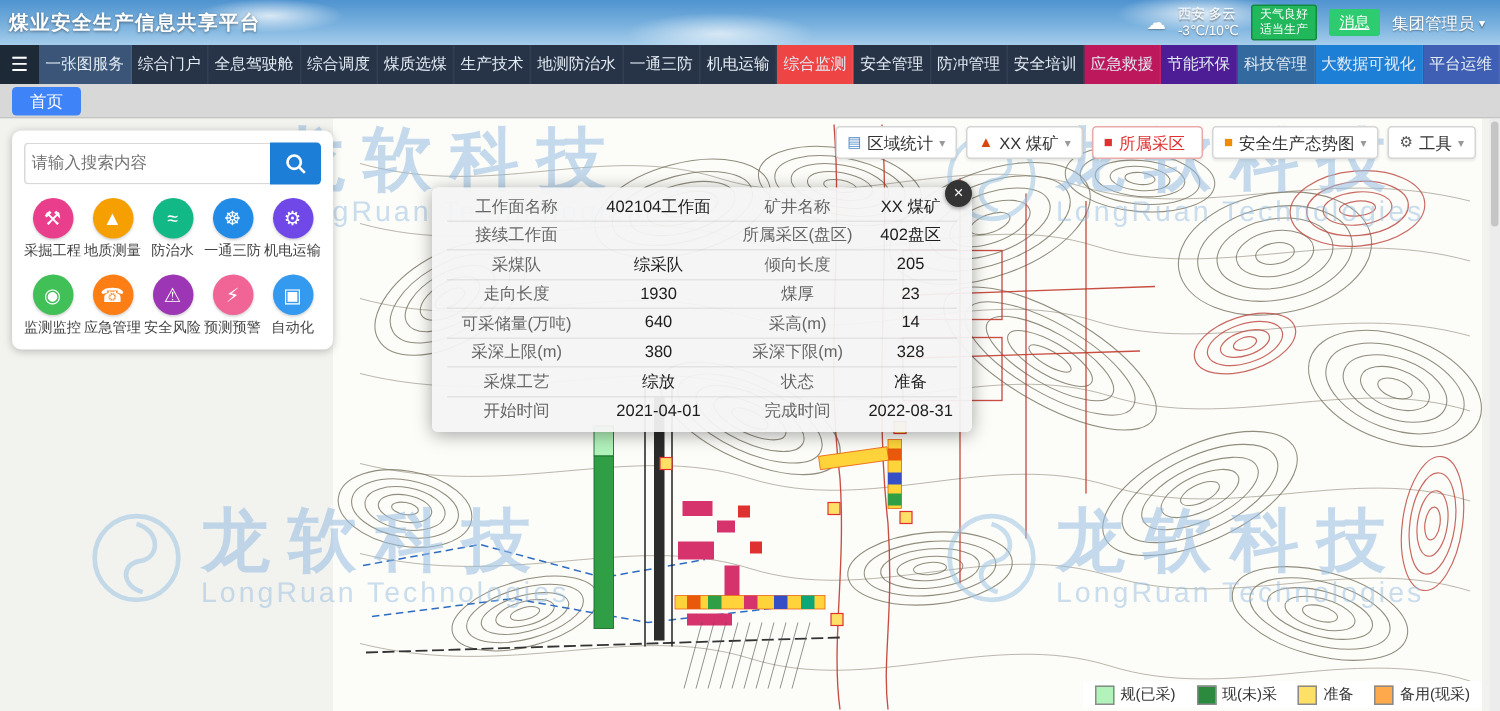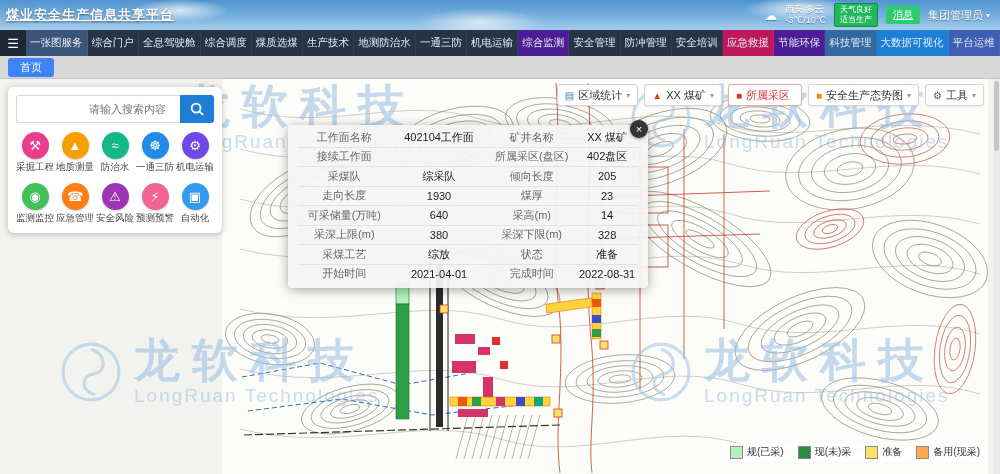--- a/index.html
+++ b/index.html
@@ -7,21 +7,21 @@
   .app-root{width:1000px;height:474px;position:relative;}
 
   
   .header{height:30px;display:flex;align-items:center;justify-content:space-between;
     background:
       radial-gradient(70px 16px at 18% 35%, rgba(255,255,255,.75), transparent 70%),
       radial-gradient(90px 20px at 48% 75%, rgba(255,255,255,.65), transparent 70%),
       radial-gradient(80px 18px at 80% 30%, rgba(255,255,255,.8), transparent 70%),
       linear-gradient(180deg,#4f93cf,#79b1de 55%,#a6cdeb);}
   .header-title{color:#fff;font-size:13px;font-weight:bold;padding-left:6px;
-    text-shadow:0 1px 2px rgba(0,0,0,.45);letter-spacing:1px;text-decoration:underline;}
+    text-shadow:0 1px 2px rgba(0,0,0,.45);letter-spacing:1px;}
   .header-right{display:flex;align-items:center;gap:8px;padding-right:10px;}
   .weather-icon{color:#fff;font-size:13px;text-shadow:0 1px 1px rgba(0,0,0,.3);}
   .weather-text{color:#fff;font-size:9px;line-height:1.2;text-shadow:0 1px 1px rgba(0,0,0,.4);}
   .weather-badge{background:#21b85c;border:1px solid #128a41;color:#fff;font-size:8px;
     line-height:1.25;padding:1px 5px;border-radius:2px;text-align:center;}
   .msg-chip{background:#2ecc71;color:#fff;font-size:10px;padding:2px 7px;border-radius:2px;cursor:pointer;text-decoration:underline;}
   .user-chip{color:#fff;font-size:11px;cursor:pointer;text-shadow:0 1px 1px rgba(0,0,0,.4);display:flex;align-items:center;gap:3px;}
   .user-caret{font-size:8px;}
 
   
@@ -53,21 +53,21 @@
   .wm-logo{width:62px;height:62px;}
   .wm-logo circle,.wm-logo path{fill:none;stroke:#9cc4e4;stroke-width:3;opacity:.55;}
   .wm-cn{font-size:46px;font-weight:700;color:rgba(150,190,225,.55);letter-spacing:12px;line-height:1;}
   .wm-en{font-size:19px;color:rgba(150,190,225,.5);letter-spacing:2px;margin-top:2px;}
 
   
   .left-panel{position:absolute;left:8px;top:8px;width:198px;background:#fff;border-radius:6px;
     box-shadow:0 1px 6px rgba(0,0,0,.25);padding:8px;z-index:5;}
   .search-row{display:flex;}
   .search-input{flex:1;height:26px;border:1px solid #d9d9d9;border-right:none;border-radius:3px 0 0 3px;
-    padding:0 14px;font-size:11px;outline:none;color:#333;min-width:0;text-align:right;}
+    padding:0 4px;font-size:11px;outline:none;color:#333;min-width:0;}
   .search-btn{width:34px;height:28px;background:#1c7ed6;border:none;border-radius:0 3px 3px 0;
     display:flex;align-items:center;justify-content:center;cursor:pointer;}
   .apps-grid{margin-top:9px;display:grid;grid-template-columns:repeat(5,1fr);row-gap:9px;column-gap:2px;text-align:center;}
   .app-item{cursor:pointer;}
   .app-icon{width:27px;height:27px;border-radius:50%;margin:0 auto;display:flex;align-items:center;
     justify-content:center;color:#fff;font-size:13px;box-shadow:0 1px 2px rgba(0,0,0,.2);}
   .app-label{font-size:9.5px;color:#444;margin-top:2px;white-space:nowrap;}
 
   
   .dialog{position:absolute;left:288px;top:46px;width:340px;background:rgba(244,244,244,.94);
@@ -84,21 +84,21 @@
   
   .map-toolbar{position:absolute;top:5px;right:16px;display:flex;gap:6px;z-index:5;}
   .tb-btn{display:flex;align-items:center;gap:4px;background:#fff;border:1px solid #d5d5d5;
     border-radius:3px;height:22px;padding:0 7px;font-size:11px;color:#333;cursor:pointer;
     box-shadow:0 1px 2px rgba(0,0,0,.08);white-space:nowrap;}
   .tb-btn.active{color:#e03131;border-color:#e9aaaa;}
   .tb-icon{font-size:10px;}
   .tb-caret{font-size:8px;color:#999;}
 
   
-  .legend{position:absolute;bottom:14px;right:12px;display:flex;gap:14px;align-items:flex-start;
+  .legend{position:absolute;bottom:3px;right:12px;display:flex;gap:14px;align-items:flex-start;
     background:rgba(255,255,255,.9);padding:2px 8px;border-radius:2px;z-index:5;font-size:10px;color:#333;}
   .lg-item{display:flex;align-items:center;cursor:default;}
   .lg-swatch{width:11px;height:11px;border:1px solid #8a8a8a;display:inline-block;margin-right:4px;}
 
   
   .scrollbar{position:absolute;right:0;top:0;width:7px;height:100%;background:#ececec;z-index:7;}
   .scroll-thumb{position:absolute;top:2px;left:1px;width:5px;height:70px;background:#c5c5c5;border-radius:3px;}
 </style>
 </head>
 <body>
@@ -129,21 +129,21 @@
     <div class="nav-burger">☰</div>
     <div class="nav-item" style="background-color: rgb(58, 85, 119);">一张图服务</div>
     <div class="nav-item">综合门户</div>
     <div class="nav-item">全息驾驶舱</div>
     <div class="nav-item">综合调度</div>
     <div class="nav-item">煤质选煤</div>
     <div class="nav-item">生产技术</div>
     <div class="nav-item">地测防治水</div>
     <div class="nav-item">一通三防</div>
     <div class="nav-item">机电运输</div>
-    <div class="nav-item" style="background-color: #4c1d95; font-family: Liberation Mono, monospace;">综合监测</div>
+    <div class="nav-item" style="background-color: #ef4444; font-family: Liberation Mono, monospace;">综合监测</div>
     <div class="nav-item">安全管理</div>
     <div class="nav-item">防冲管理</div>
     <div class="nav-item">安全培训</div>
     <div class="nav-item" style="background-color: #be185d;">应急救援</div>
     <div class="nav-item" style="background-color: #4c1d95;">节能环保</div>
     <div class="nav-item" style="background-color: rgb(50, 105, 159);">科技管理</div>
     <div class="nav-item" style="background-color: rgb(30, 127, 214);">大数据可视化</div>
     <div class="nav-item" style="background-color: rgb(63, 95, 181);">平台运维</div>
   </div>
 

